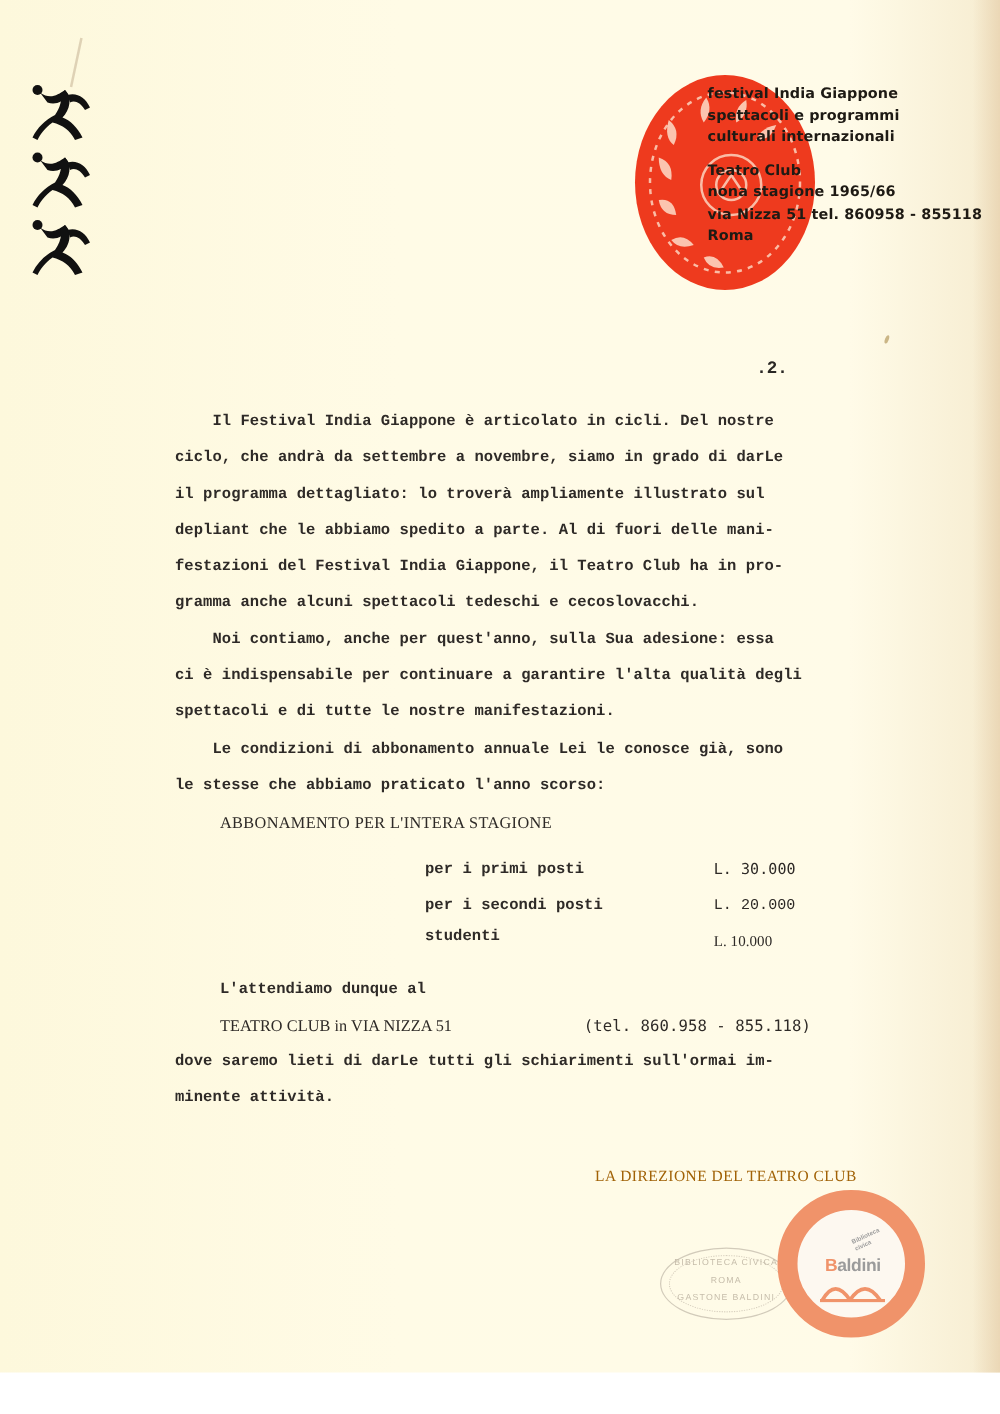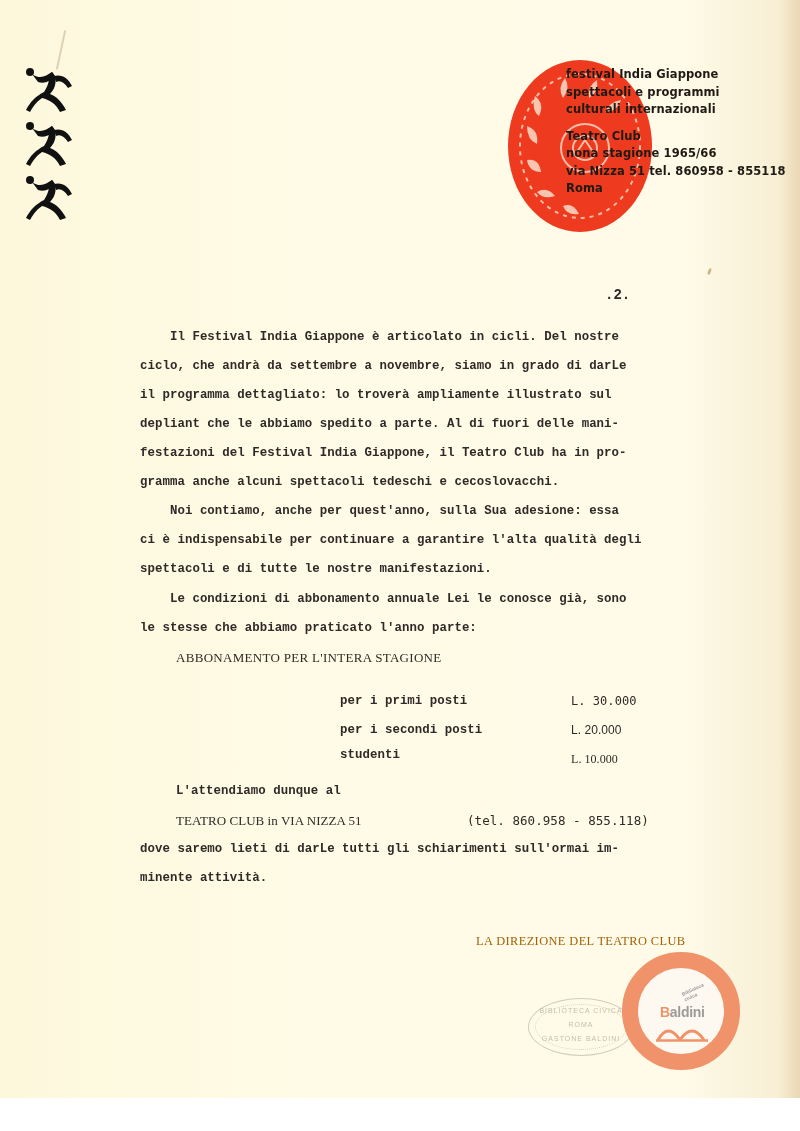--- a/index.html
+++ b/index.html
@@ -42,21 +42,21 @@
       position: absolute; left: 605px; top: 287px; font-size: 14px; color: #2a2724; font-weight: bold;
     }
 
     .body-text {
       position: absolute; left: 140px; top: 330px; width: 560px;
       font-size: 12.4px; color: #2e2a27; font-weight: bold;
       letter-spacing: 0.05px;
     }
     .line { position: absolute; white-space: pre; }
 
-    .price-row { position: absolute; white-space: pre; margin-top: 6px; }
+    .price-row { position: absolute; white-space: pre; }
 
     .signature {
       position: absolute; left: 476px; top: 934px; font-size: 12.4px; color: #a16207; white-space: pre;
       font-family: "Liberation Serif", serif; letter-spacing: 0.4px;
     }
 
     .oval-stamp {
       position: absolute; left: 528px; top: 998px; width: 104px; height: 56px;
       border: 1.5px solid #c8c0b0; border-radius: 50%; opacity: .8;
     }
@@ -151,29 +151,29 @@
   <div class="line" style="top:58px">il programma dettagliato: lo troverà ampliamente illustrato sul</div>
   <div class="line" style="top:87px">depliant che le abbiamo spedito a parte. Al di fuori delle mani-</div>
   <div class="line" style="top:116px">festazioni del Festival India Giappone, il Teatro Club ha in pro-</div>
   <div class="line" style="top:145px">gramma anche alcuni spettacoli tedeschi e cecoslovacchi.</div>
 
   <div class="line" style="top:174px">    Noi contiamo, anche per quest'anno, sulla Sua adesione: essa</div>
   <div class="line" style="top:203px">ci è indispensabile per continuare a garantire l'alta qualità degli</div>
   <div class="line" style="top:232px">spettacoli e di tutte le nostre manifestazioni.</div>
 
   <div class="line" style="top:262px">    Le condizioni di abbonamento annuale Lei le conosce già, sono</div>
-  <div class="line" style="top:291px">le stesse che abbiamo praticato l'anno parte:</div>
+  <div class="line" style="top:291px">le stesse che abbiamo praticato l'anno scorso:</div>
 
   <div class="line" style="top:320px; left:36px; font-weight:normal; font-family:'Liberation Serif', serif; font-size:13px; letter-spacing:0.3px;">ABBONAMENTO PER L'INTERA STAGIONE</div>
 
   <div>
     <div class="price-row" style="top:358px; left:200px;">per i primi posti</div>
     <div class="price-row" style="top:358px; left:431px; font-family:'DejaVu Sans Mono', monospace; font-weight:normal; font-size:12px;">L. 30.000</div>
     <div class="price-row" style="top:387px; left:200px;">per i secondi posti</div>
-    <div class="price-row" style="top:387px; left:431px; font-family:Liberation Sans, sans-serif; font-weight:normal; font-size:12px;">L. 20.000</div>
+    <div class="price-row" style="top:387px; left:431px; font-family:Liberation Mono, monospace; font-weight:normal; font-size:12px;">L. 20.000</div>
     <div class="price-row" style="top:412px; left:200px;">studenti</div>
     <div class="price-row" style="top:416px; left:431px; font-family:Liberation Serif, serif; font-weight:normal; font-size:12px;">L. 10.000</div>
   </div>
 
   <div class="line" style="top:454px; left:36px;">L'attendiamo dunque al</div>
   <div class="line" style="top:483px; left:36px; font-weight:normal; font-family:'Liberation Serif', serif; font-size:13px;">TEATRO CLUB in VIA NIZZA 51</div>
   <div class="line" style="top:483px; left:327px; font-weight:normal; font-family:'DejaVu Sans Mono', monospace; font-size:12.5px;">(tel. 860.958 - 855.118)</div>
   <div class="line" style="top:512px">dove saremo lieti di darLe tutti gli schiarimenti sull'ormai im-</div>
   <div class="line" style="top:541px">minente attività.</div>
 </div>

